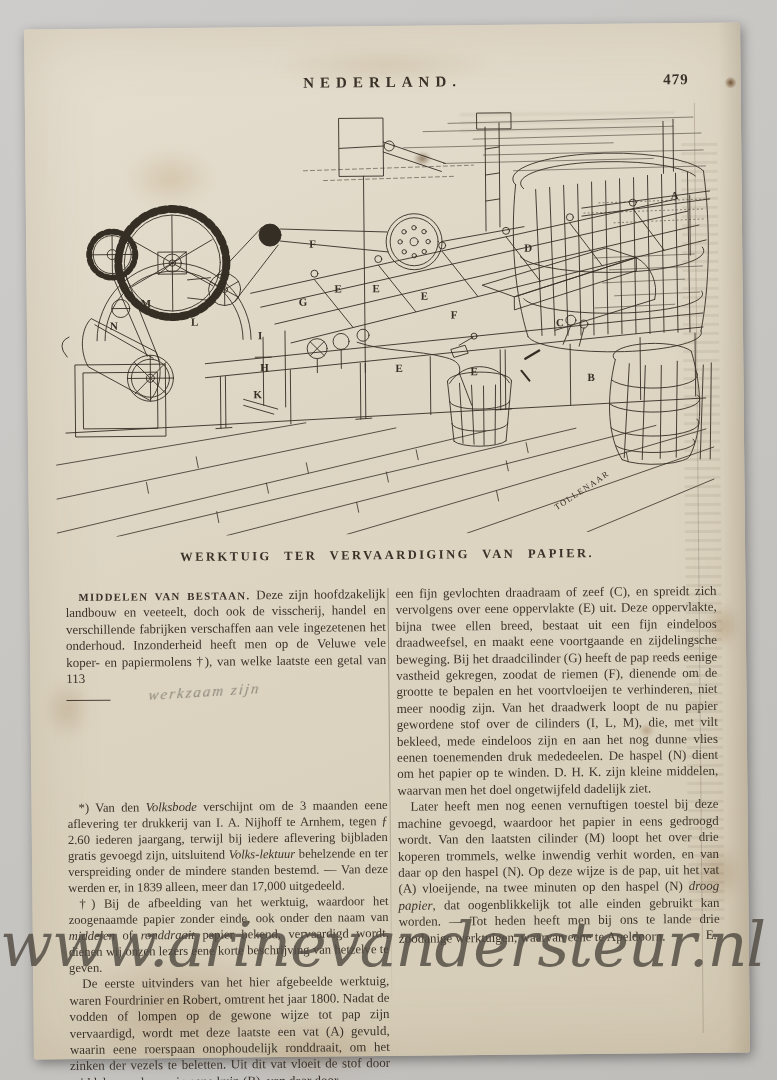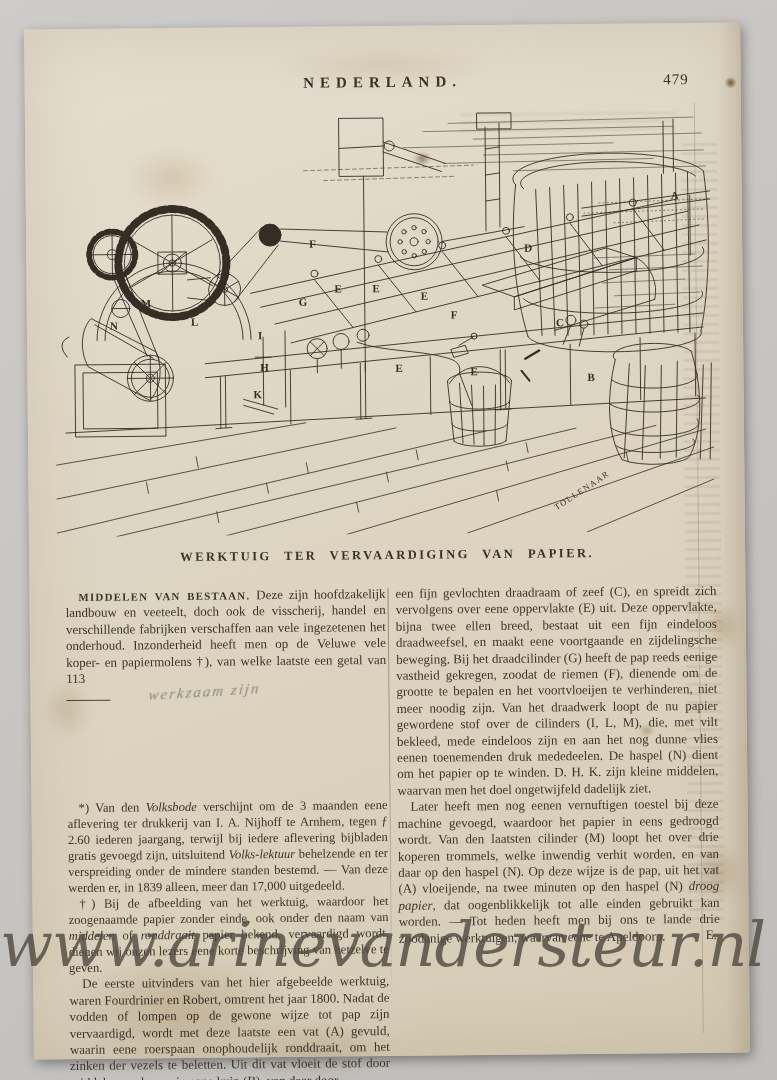--- a/index.html
+++ b/index.html
@@ -6,21 +6,21 @@
   body{width:777px;height:1080px;overflow:hidden;position:relative;
        background:linear-gradient(145deg,#ceccca 0%,#c7c5c2 50%,#bfbdba 100%);
        font-family:"Liberation Serif","DejaVu Serif",serif;}
   .paper{position:absolute;left:29px;top:26px;width:716px;height:1030px;
          background:linear-gradient(160deg,#e5decf 0%,#ded6c4 40%,#d9d0bc 75%,#d4cab4 100%);
          transform:rotate(-0.55deg);transform-origin:50% 50%;
          box-shadow:2px 4px 12px rgba(0,0,0,.38), inset 0 0 70px rgba(125,104,72,.18);
          border-radius:2px;}
   .hdr{position:absolute;left:0;top:48px;width:100%;text-align:center;
        font-weight:bold;font-size:15px;letter-spacing:6px;color:#3a3228;}
-  .pagenum{position:absolute;right:52px;top:48px;font-weight:normal;font-size:15px;
+  .pagenum{position:absolute;right:52px;top:48px;font-weight:bold;font-size:15px;
        letter-spacing:1px;color:#3a3228;}
   svg.engraving{position:absolute;left:28px;top:84px;}
   svg.engraving *{vector-effect:non-scaling-stroke;}
   .caption{position:absolute;left:0;top:522px;width:100%;text-align:center;
        font-weight:bold;font-size:12.5px;letter-spacing:2.5px;word-spacing:7px;color:#3a3228;}
   .col{position:absolute;top:560px;font-size:13px;line-height:16.4px;color:#3b332a;
        text-align:justify;}
   .col p{margin:0;}
   .col-left{left:36px;width:320px;}
   .col-right{left:366px;width:321px;}

